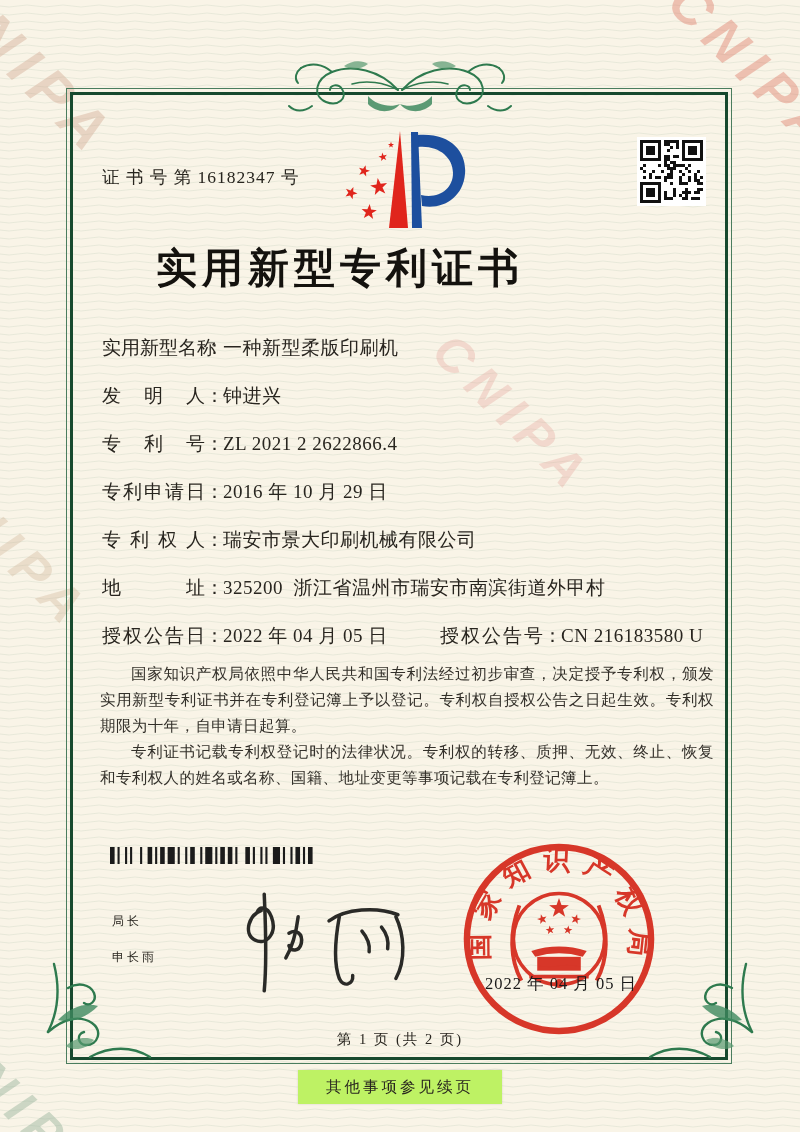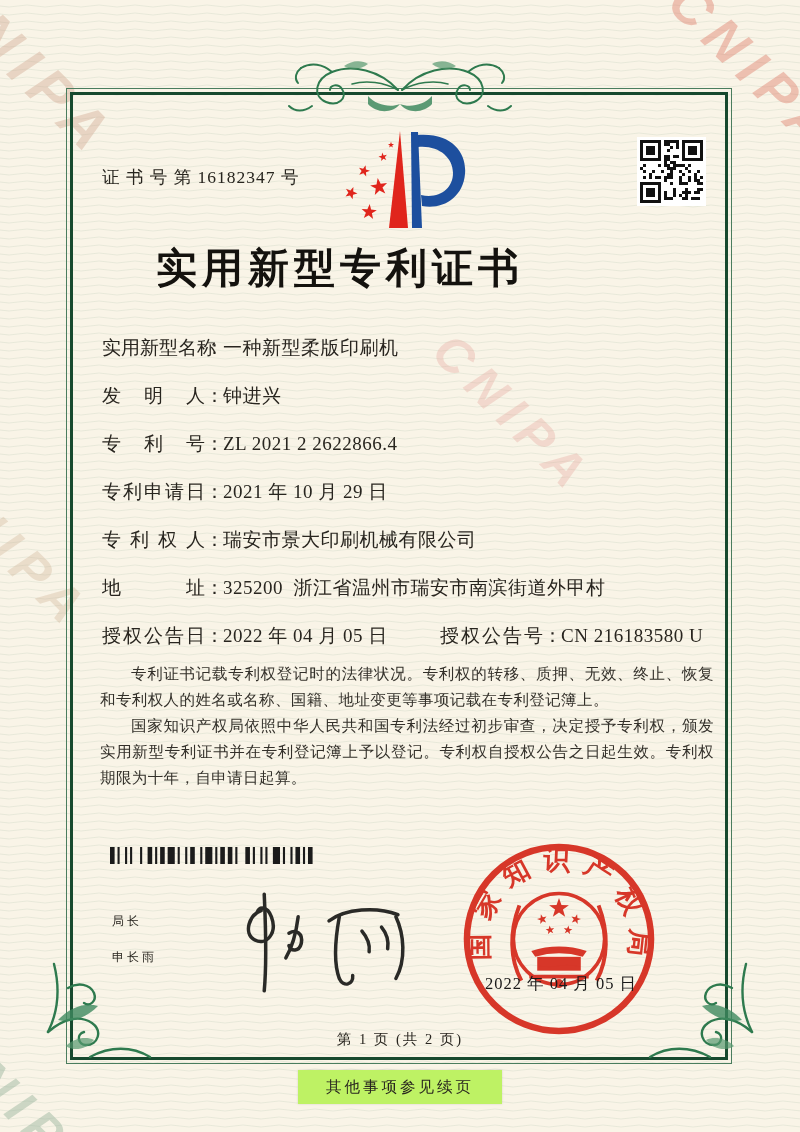--- a/index.html
+++ b/index.html
@@ -384,21 +384,21 @@
         <span class="fvalue">钟进兴</span>
     </div>
     <div class="frow">
       <span class="flabel">专利号</span>
         <span class="fcolon">：</span>
         <span class="fvalue">ZL 2021 2 2622866.4</span>
     </div>
     <div class="frow">
       <span class="flabel">专利申请日</span>
         <span class="fcolon">：</span>
-        <span class="fvalue">2021 年 10 月 29 日</span>
+        <span class="fvalue">2016 年 10 月 29 日</span>
     </div>
     <div class="frow">
       <span class="flabel">专利权人</span>
         <span class="fcolon">：</span>
         <span class="fvalue">瑞安市景大印刷机械有限公司</span>
     </div>
     <div class="frow">
       <span class="flabel">地址</span>
         <span class="fcolon">：</span>
         <span class="fvalue">325200  浙江省温州市瑞安市南滨街道外甲村</span>
@@ -409,22 +409,22 @@
         <span class="fvalue">2022 年 04 月 05 日</span>
       <span class="pair2">
         <span class="flabel">授权公告号</span>
           <span class="fcolon">：</span>
           <span class="fvalue">CN 216183580 U</span>
       </span>
     </div>
   </div>
 
   <div class="paras">
+    <p>国家知识产权局依照中华人民共和国专利法经过初步审查，决定授予专利权，颁发实用新型专利证书并在专利登记簿上予以登记。专利权自授权公告之日起生效。专利权期限为十年，自申请日起算。</p>
     <p>专利证书记载专利权登记时的法律状况。专利权的转移、质押、无效、终止、恢复和专利权人的姓名或名称、国籍、地址变更等事项记载在专利登记簿上。</p>
-    <p>国家知识产权局依照中华人民共和国专利法经过初步审查，决定授予专利权，颁发实用新型专利证书并在专利登记簿上予以登记。专利权自授权公告之日起生效。专利权期限为十年，自申请日起算。</p>
   </div>
 
   <svg class="barcode" width="208" height="17" viewBox="0 0 208 17">
     <g id="barcode-bars" fill="#1b1b1b">
         <rect x="0.00" y="0" width="4.61" height="17"></rect>
         <rect x="7.52" y="0" width="2.11" height="17"></rect>
         <rect x="15.04" y="0" width="2.11" height="17"></rect>
         <rect x="20.05" y="0" width="2.11" height="17"></rect>
         <rect x="30.07" y="0" width="2.11" height="17"></rect>
         <rect x="37.59" y="0" width="4.61" height="17"></rect>

